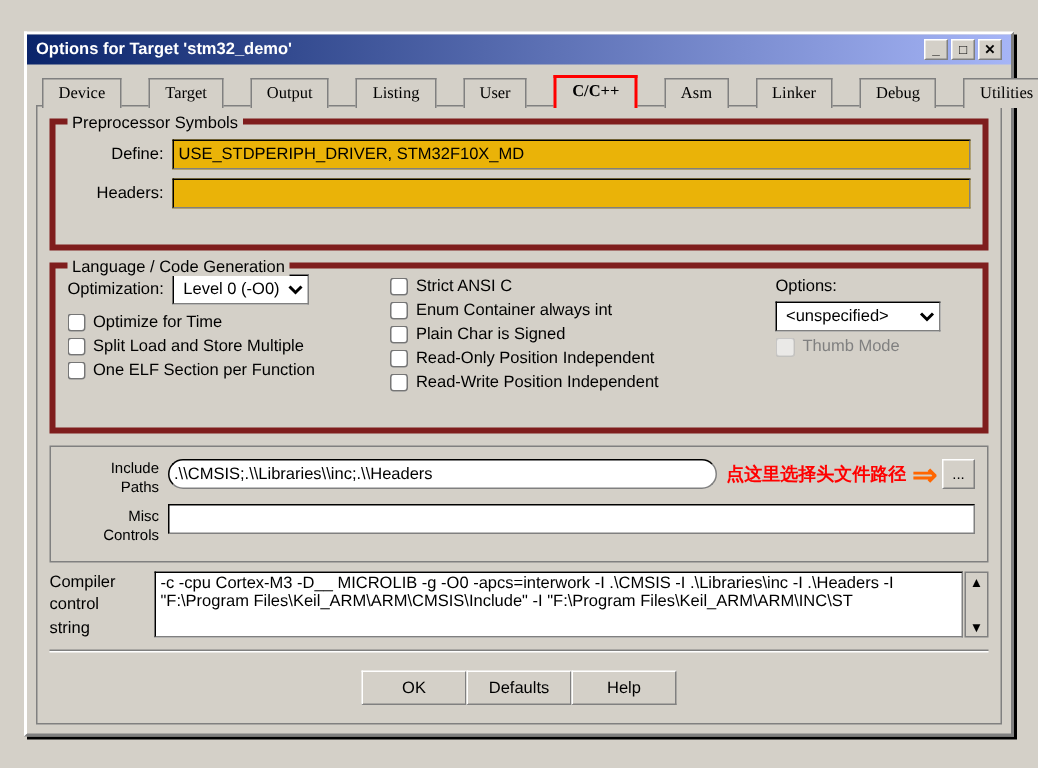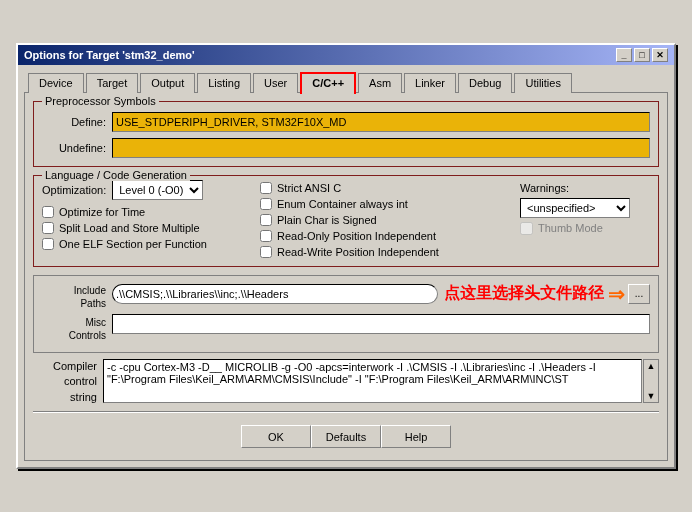--- a/index.html
+++ b/index.html
@@ -49,24 +49,25 @@
       justify-content: center;
       cursor: pointer;
       color: #000;
     }
     .window-body {
       padding: 6px;
     }
     
     .tabs {
       display: flex;
-      align-items: center;
+      align-items: flex-end;
       margin-bottom: -1px;
-      gap: 2px;
+      gap: 18px;
       padding-left: 4px;
+      font-family: Liberation Serif, serif;
     }
     .tab {
       padding: 3px 10px 4px;
       background: #d4d0c8;
       border: 1px solid #808080;
       border-bottom: none;
       font-size: 11px;
       cursor: pointer;
       position: relative;
       top: 1px;
@@ -79,23 +80,23 @@
       z-index: 2;
       padding-bottom: 5px;
     }
     .tab-content {
       background: #d4d0c8;
       border: 1px solid #808080;
       padding: 8px;
     }
     
     .group-box {
-      border: 1px solid #7f1d1d;
+      border: 4px solid #7f1d1d;
       margin-bottom: 8px;
-      padding: 4px 8px 4px;
+      padding: 4px 8px 20px;
       position: relative;
     }
     .group-label {
       position: absolute;
       top: -7px;
       left: 8px;
       background: #d4d0c8;
       padding: 0 3px;
       font-size: 11px;
     }
@@ -216,40 +217,40 @@
       justify-content: center;
     }
     
     .annotation-wrap {
       position: relative;
       display: flex;
       align-items: center;
     }
     .annotation-text {
       color: #ff0000;
-      font-size: 16px;
+      font-size: 12px;
       font-weight: bold;
       margin-left: 6px;
       white-space: nowrap;
     }
     .arrow-right {
       color: #ff6600;
       font-size: 20px;
       font-weight: bold;
       margin-left: 4px;
     }
     
     .compiler-row {
       display: flex;
       align-items: flex-start;
       margin-bottom: 2px;
     }
     .compiler-label {
       width: 70px;
-      text-align: right;
+      text-align: left;
       padding-right: 6px;
       font-size: 11px;
       line-height: 1.4;
     }
     .compiler-input {
       flex: 1;
       height: 44px;
       border: 1px solid #808080;
       border-top-color: #000;
       border-left-color: #000;
@@ -326,21 +327,21 @@
 
     <div class="tab-content">
 
       <div class="group-box">
         <span class="group-label">Preprocessor Symbols</span>
         <div class="form-row">
           <span class="form-label">Define:</span>
           <input class="text-input" type="text" value="USE_STDPERIPH_DRIVER, STM32F10X_MD" style="">
         </div>
         <div class="form-row">
-          <span class="form-label">Undefine:</span>
+          <span class="form-label">Headers:</span>
           <input class="text-input" type="text" value="" style="">
         </div>
       </div>
 
       <div class="group-box">
         <span class="group-label">Language / Code Generation</span>
         <div class="lang-section">
 
           <div class="lang-left">
             <div class="opt-row">
@@ -385,21 +386,21 @@
               <span>Read-Only Position Independent</span>
             </div>
             <div class="checkbox-row">
               <input type="checkbox" style="">
               <span>Read-Write Position Independent</span>
             </div>
           </div>
 
           <div class="lang-right">
             <div style="margin-top:2px;"></div>
-            <div class="warnings-label">Warnings:</div>
+            <div class="warnings-label">Options:</div>
             <select class="dropdown" style="width:110px;">
               <option>&lt;unspecified&gt;</option>
               <option>No Warnings</option>
               <option>All Warnings</option>
             </select>
             <div class="thumb-mode">
               <input type="checkbox" disabled="" style="margin-right: 5px;">
               <span>Thumb Mode</span>
             </div>
           </div>

